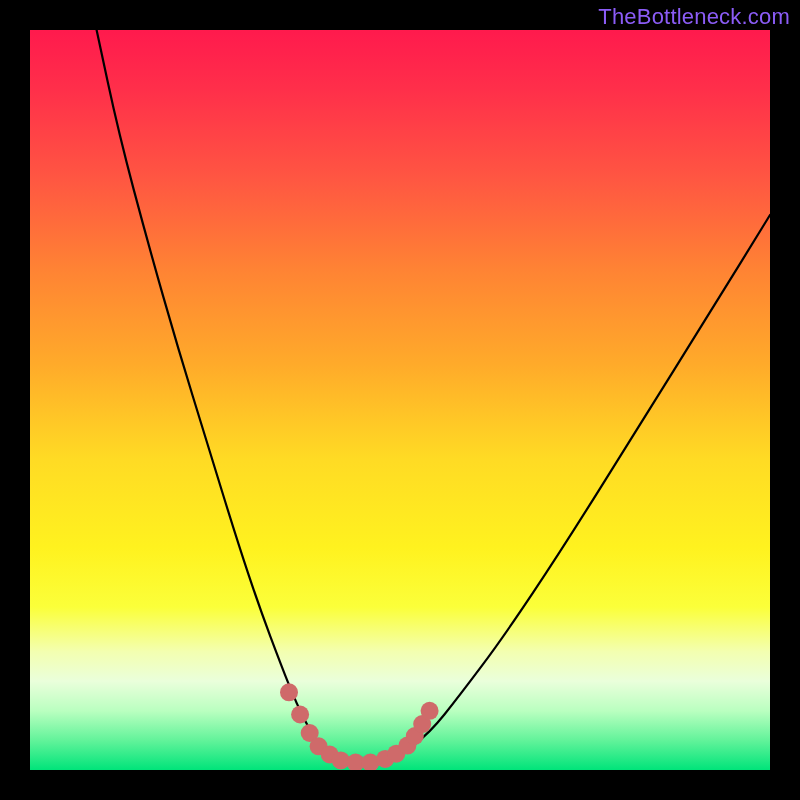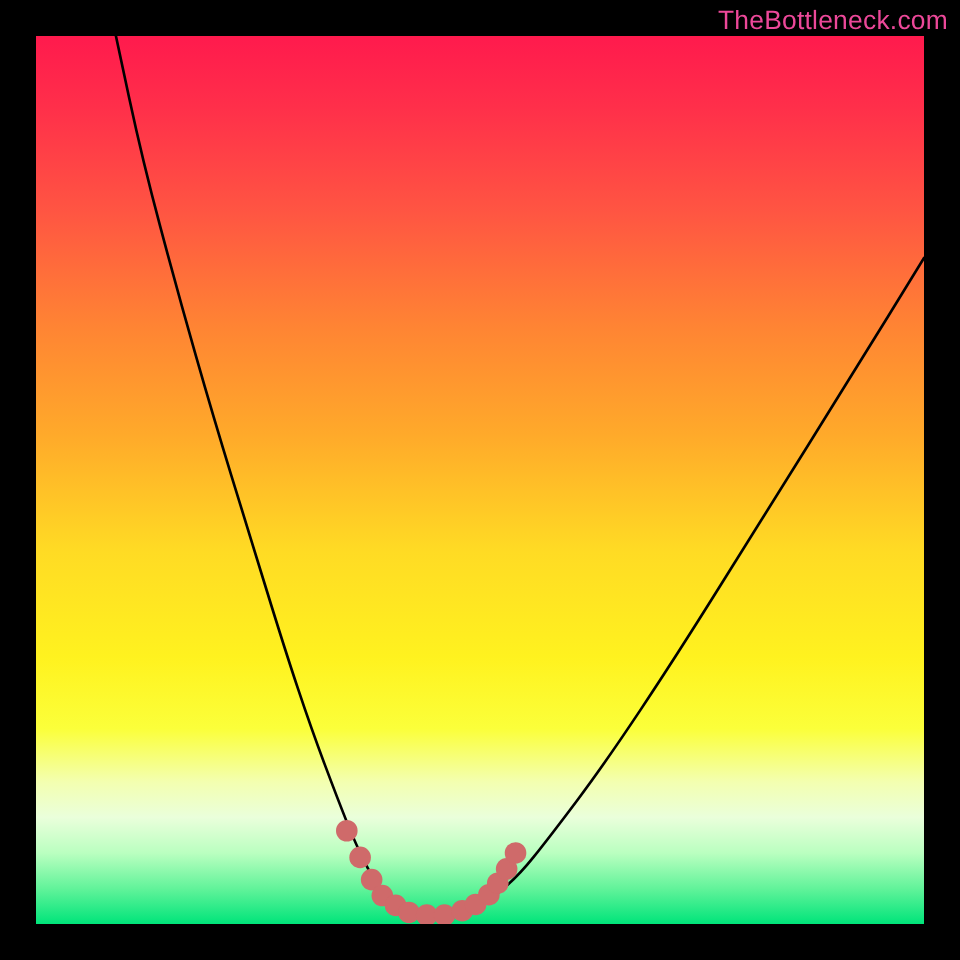--- a/index.html
+++ b/index.html
@@ -14,21 +14,21 @@
   .frame {
     position: relative;
     width: 800px;
     height: 800px;
     background: #000;
   }
   .watermark {
     position: absolute;
     top: 4px;
     right: 10px;
-    color: #ec4899;
+    color: #8b5cf6;
     font-size: 22px;
     letter-spacing: 0.2px;
     z-index: 50;
     user-select: none;
   }
   .plot {
     position: absolute;
     left: 30px;
     top: 30px;
     width: 740px;

